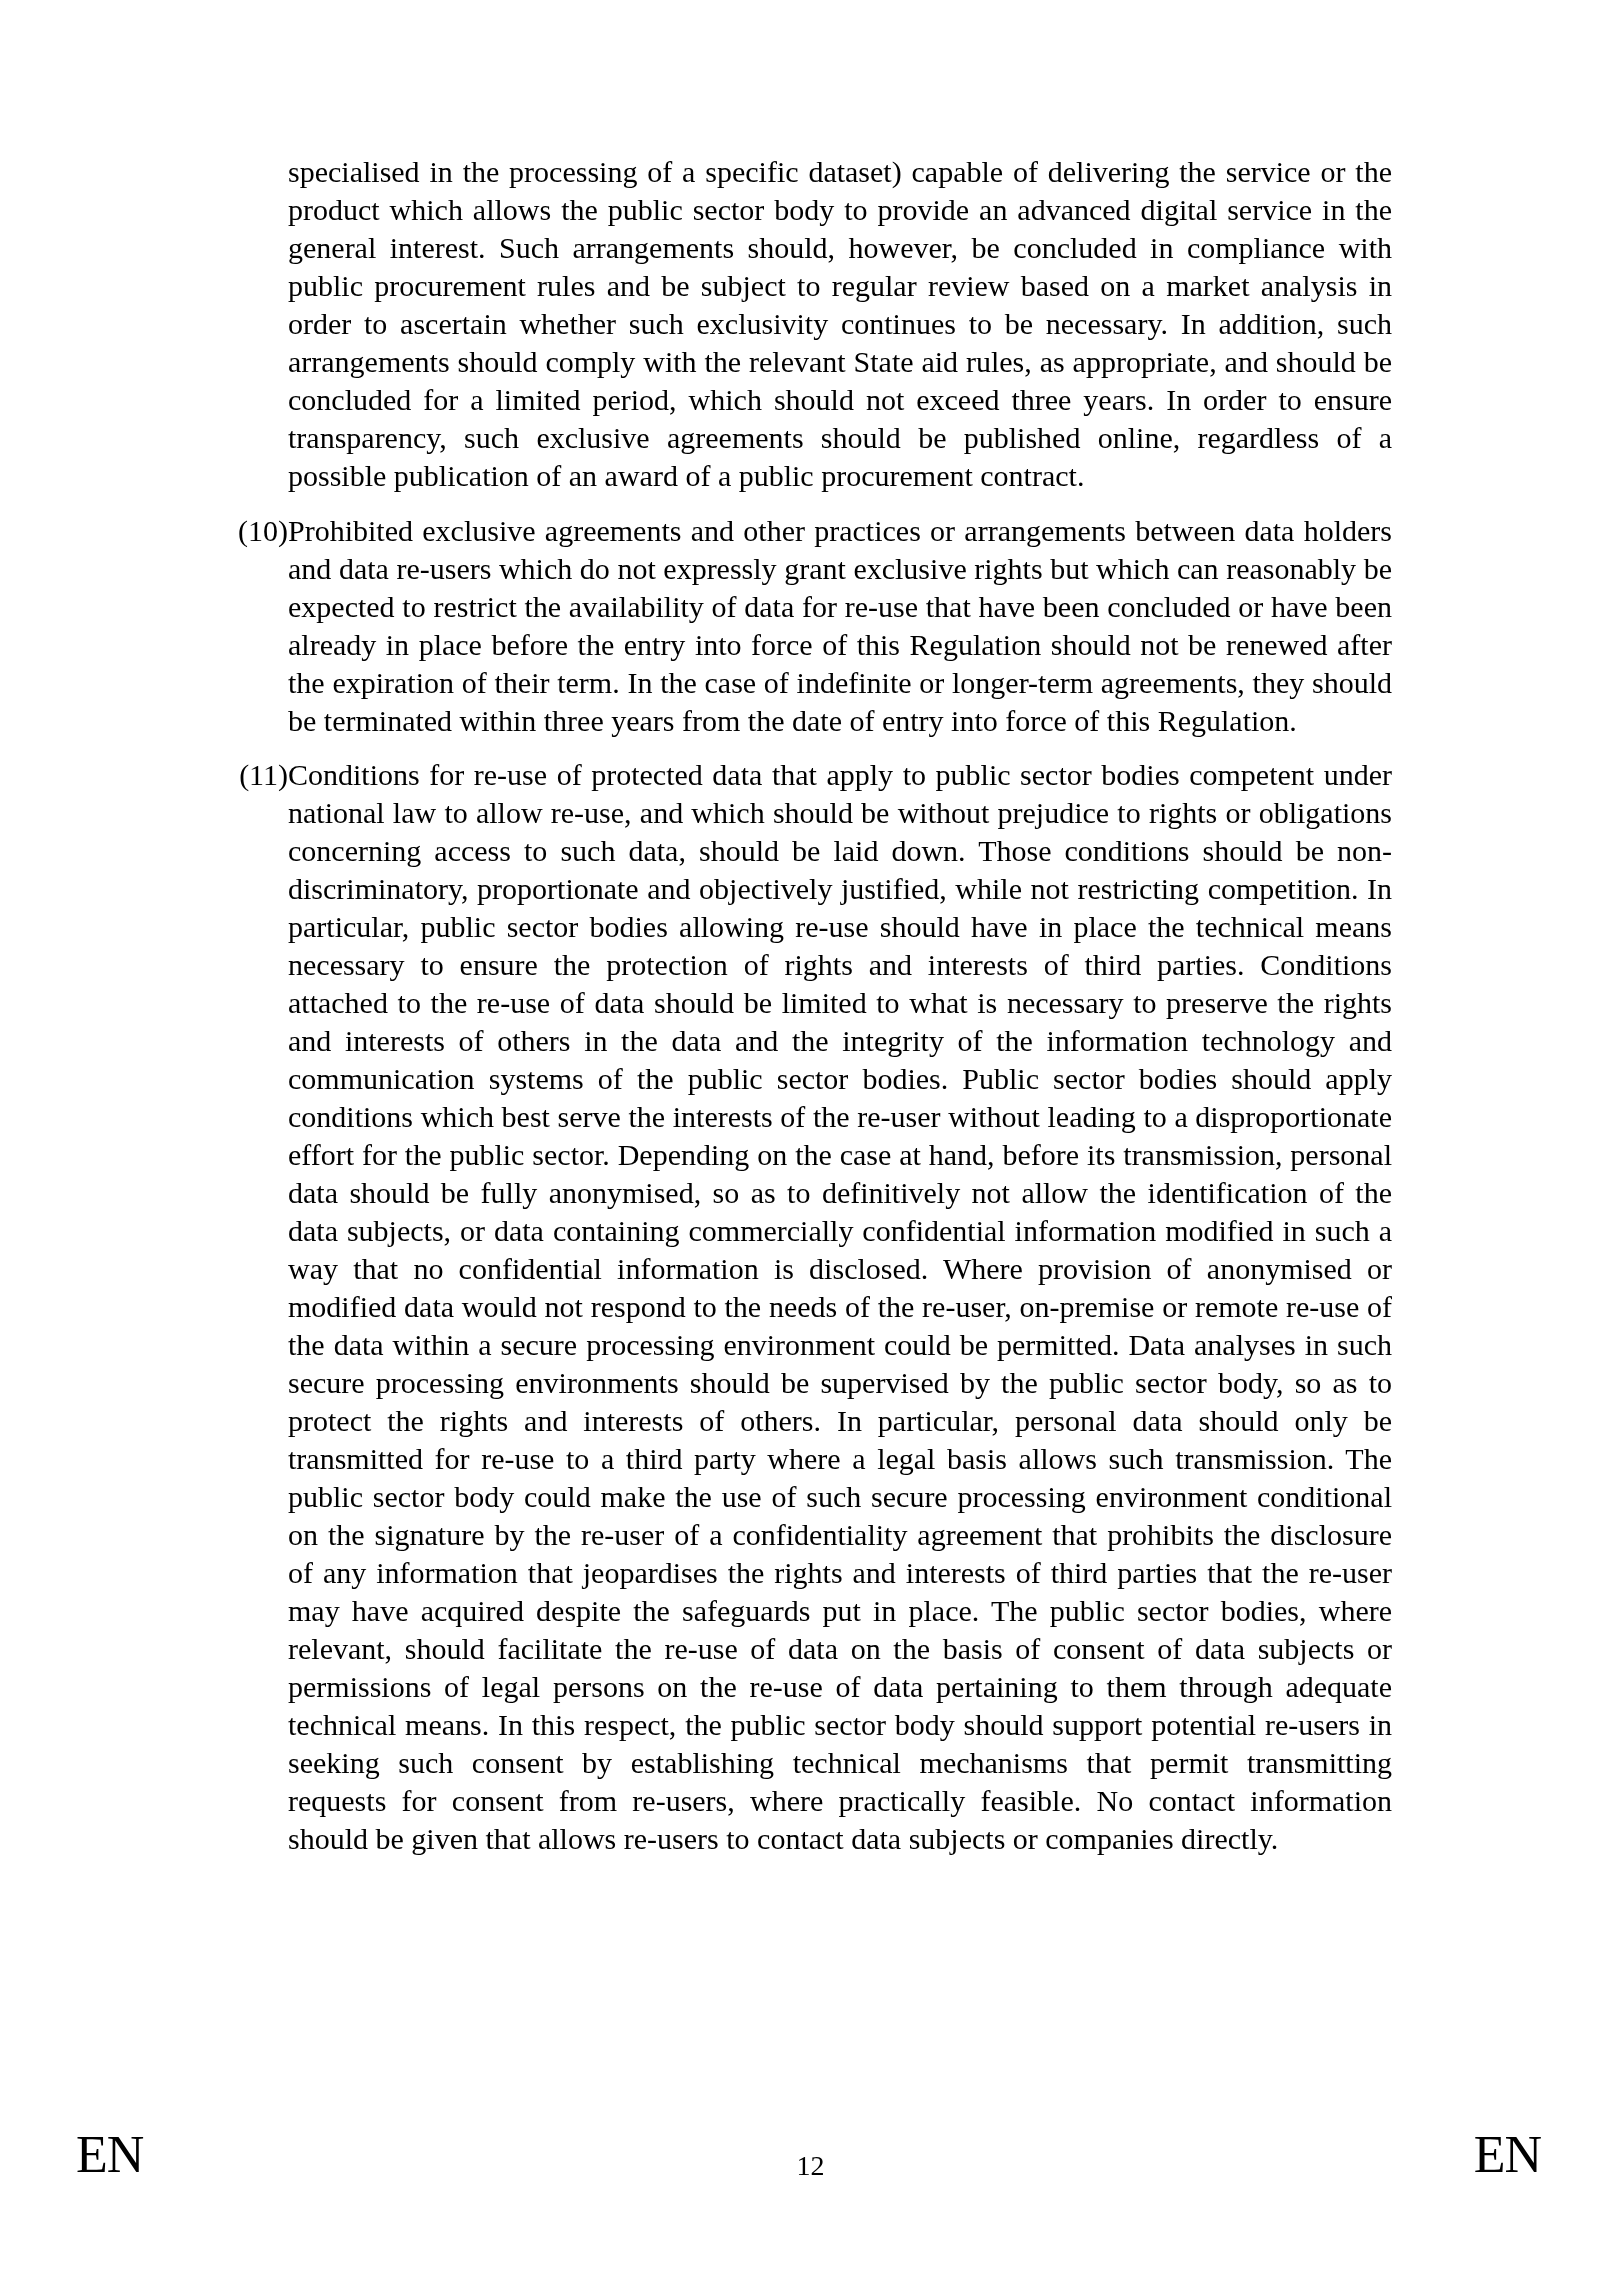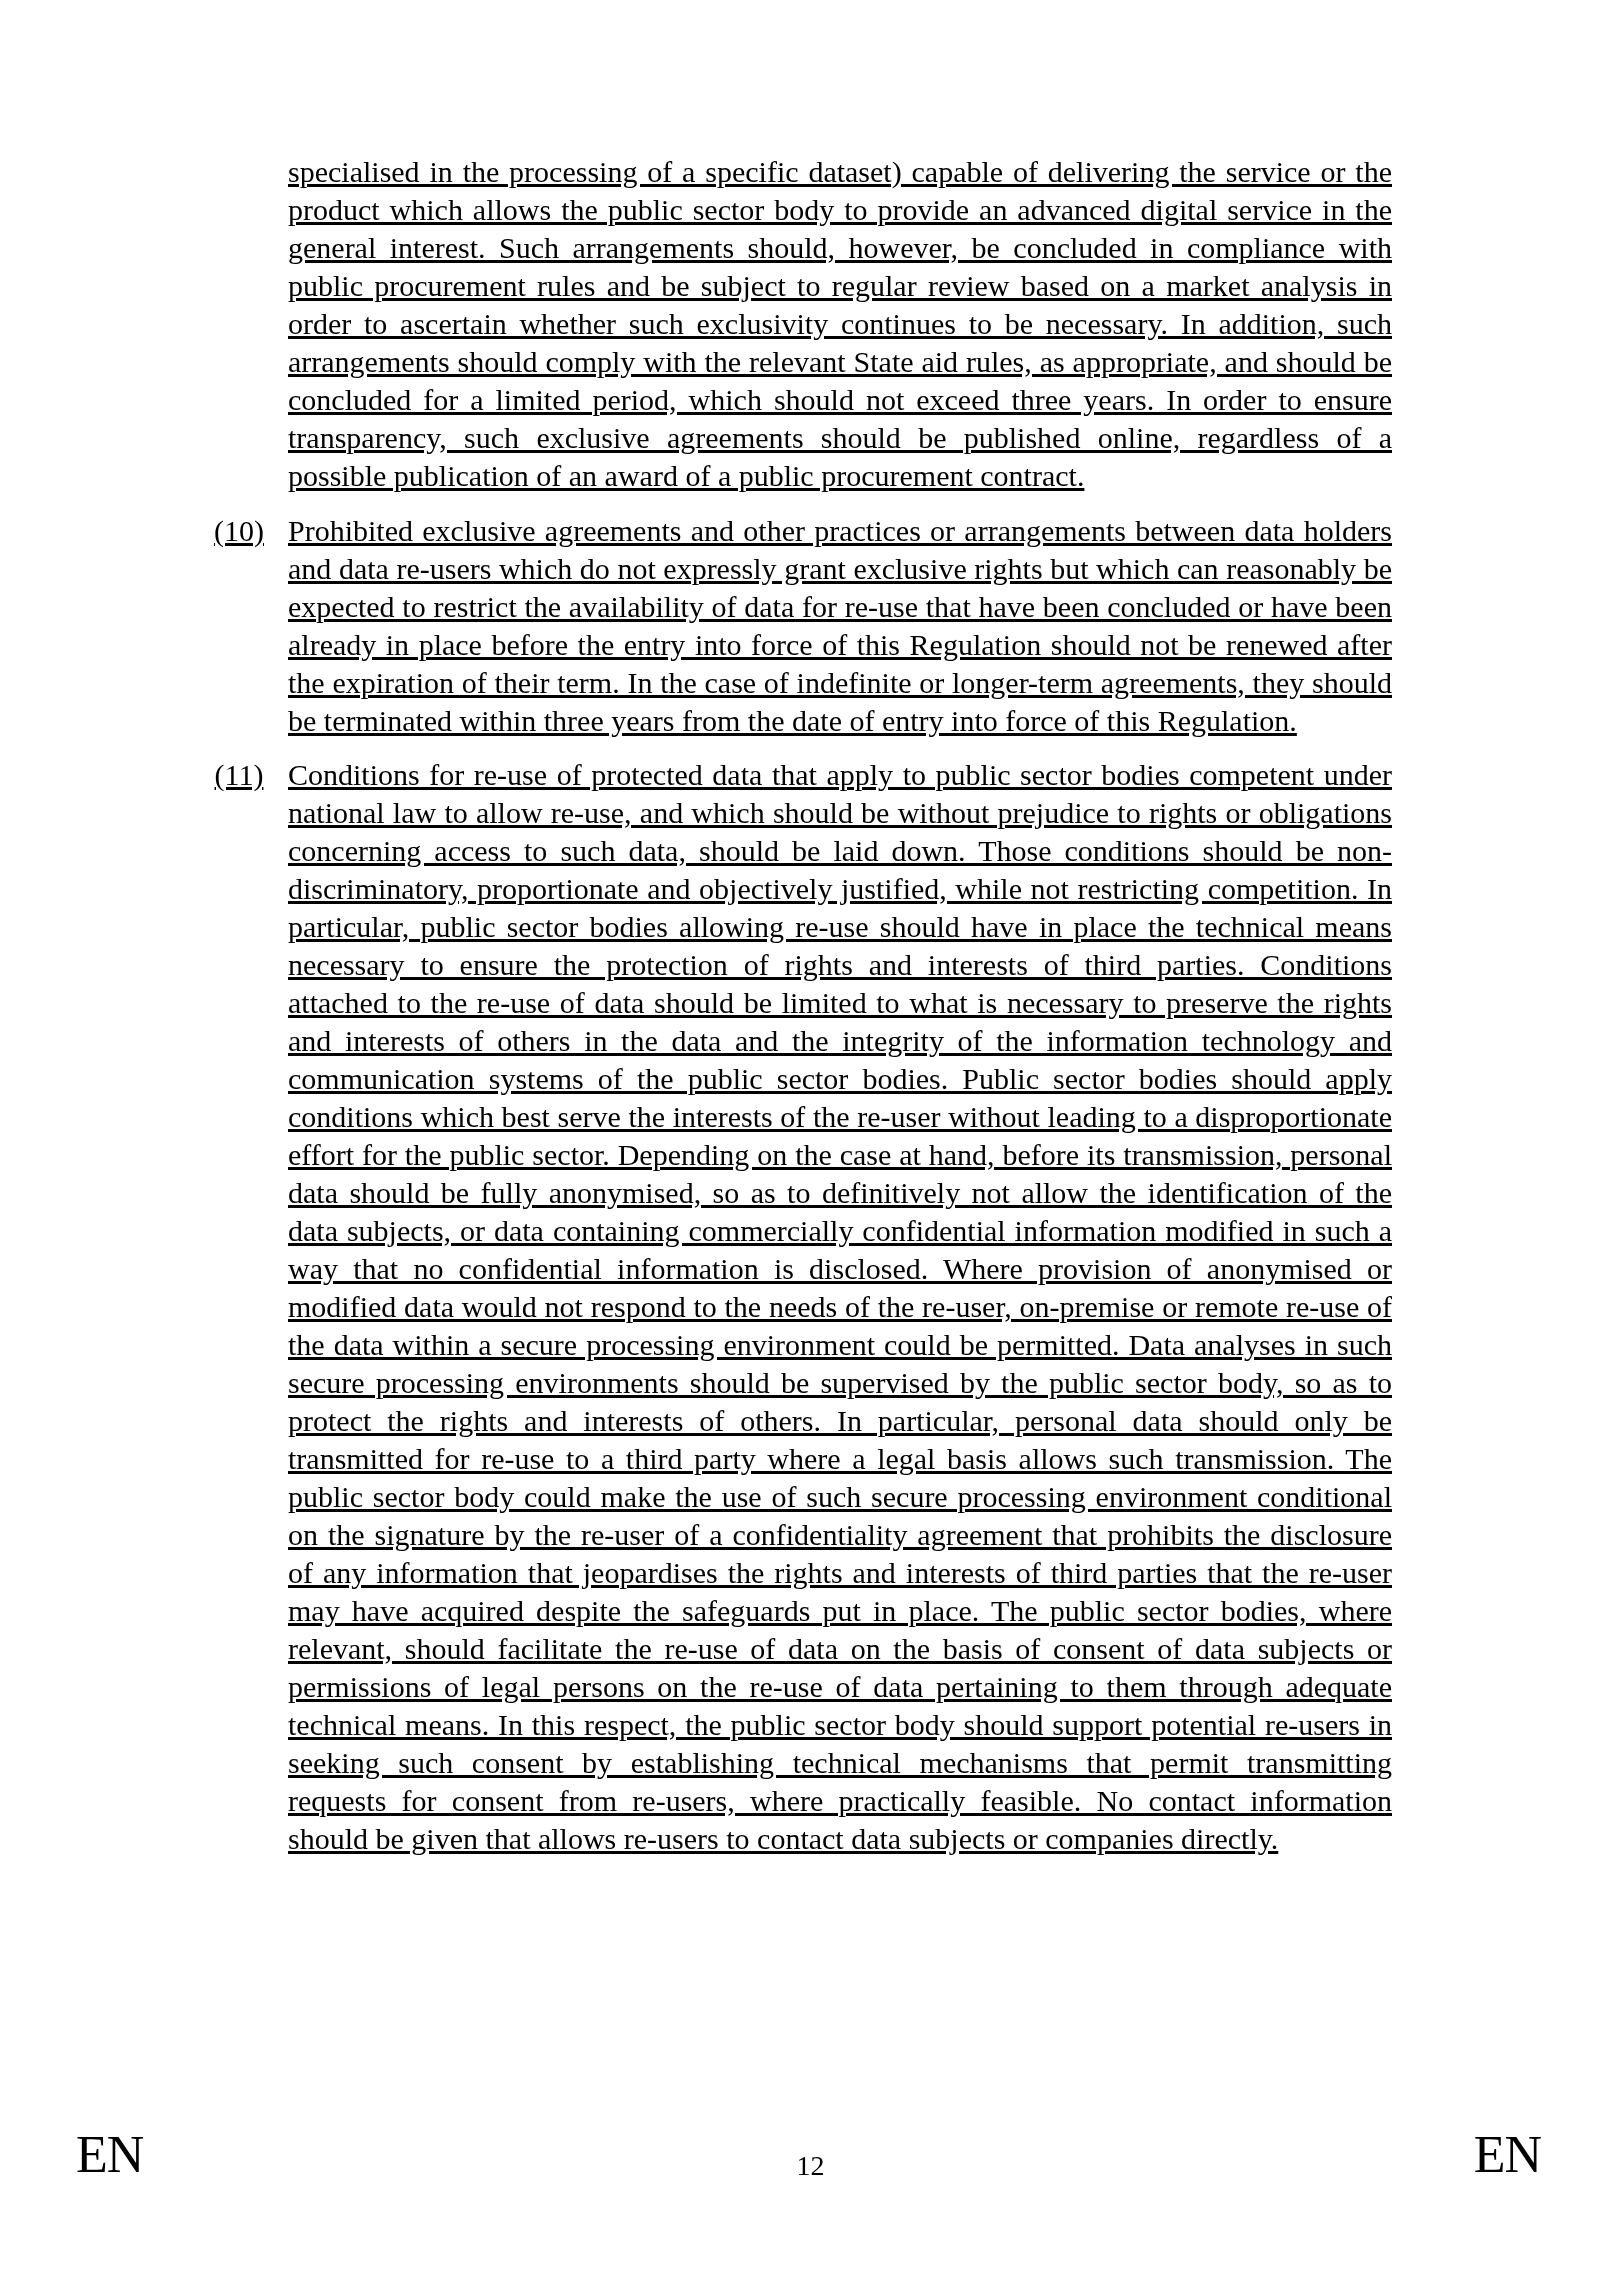--- a/index.html
+++ b/index.html
@@ -18,28 +18,27 @@
   }
   .content {
     position: absolute;
     left: 190px;
     top: 153px;
     width: 1202px;
   }
   .para {
     display: flex;
     margin: 0 0 16.7px 0;
-    text-decoration: underline;
   }
   .para .num {
     flex: 0 0 98px;
     width: 98px;
     font-size: 30px;
     line-height: 38px;
-    text-align: center;
+    text-align: right;
     white-space: nowrap;
   }
   .para .text {
     flex: 1 1 auto;
     font-size: 30px;
     line-height: 38px;
     text-align: justify;
     text-align-last: left;
   }
   .footer-en {

